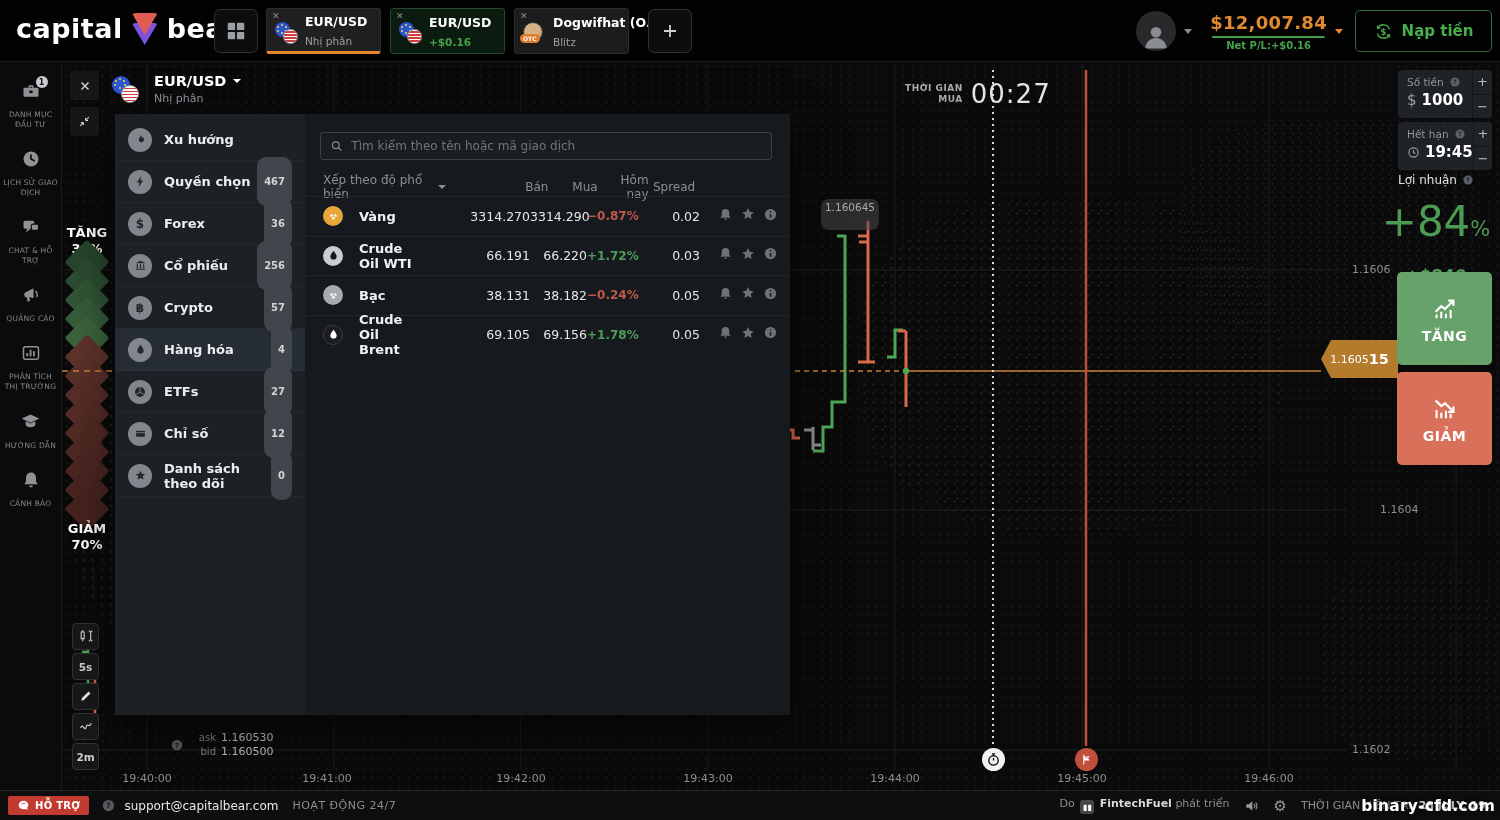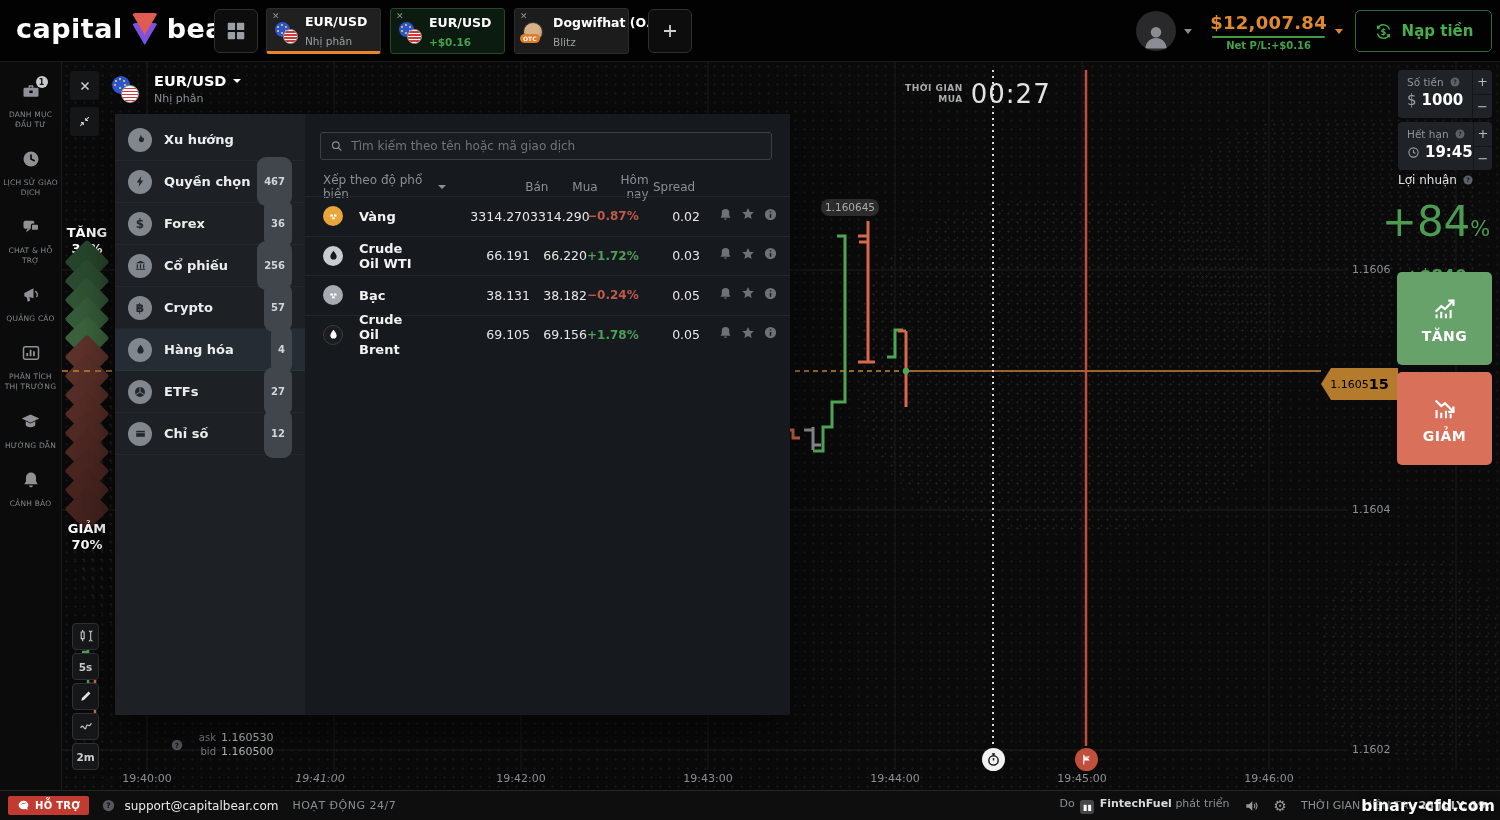--- a/index.html
+++ b/index.html
@@ -50,22 +50,22 @@
   
   #chart-bg { position:absolute; left:62px; top:62px; right:0; bottom:30px; background:#0a0a0b; z-index:1;
     background-image:radial-gradient(#151516 1.1px, transparent 1.3px); background-size:9px 9px; }
   .map-patch { position:absolute; background-image:radial-gradient(#222224 1.2px, transparent 1.4px); background-size:9px 9px; border-radius:40%; z-index:1; }
   #csvg { position:absolute; left:0; top:0; z-index:2; pointer-events:none; }
   .axis-time { position:absolute; top:772px; width:70px; text-align:center; font-size:11px; color:#8d8f92; z-index:3; }
   .axis-price { position:absolute; left:1352px; width:50px; font-size:11px; color:#8d8f92; z-index:3; }
   #countdown { position:absolute; left:905px; top:79px; z-index:3; display:flex; align-items:center; gap:8px; }
   #countdown .cl { text-align:right; font-size:9px; color:#a9abae; letter-spacing:.5px; line-height:11px; font-weight:bold; }
   #countdown .cv { font-size:26px; color:#e3e3e4; letter-spacing:1px; }
-  #hi-tag { position:absolute; left:821px; top:199px; width:58px; height:17px; background:rgba(72,72,75,.55); border-radius:8px; color:#a9abad; font-size:10.5px; text-align:center; line-height:17px; z-index:3; }
-  #price-tag { position:absolute; left:1321px; top:368px; width:77px; height:32px; background:#b57b2d; clip-path:polygon(0 50%,13% 0,100% 0,100% 100%,13% 100%); color:#000000; display:flex; align-items:center; justify-content:center; z-index:3; }
+  #hi-tag { position:absolute; left:821px; top:199px; width:58px; height:31px; background:rgba(72,72,75,.55); border-radius:8px; color:#a9abad; font-size:10.5px; text-align:center; line-height:17px; z-index:3; }
+  #price-tag { position:absolute; left:1321px; top:340px; width:77px; height:38px; background:#b57b2d; clip-path:polygon(0 50%,13% 0,100% 0,100% 100%,13% 100%); color:#ffffff; display:flex; align-items:center; justify-content:center; z-index:3; }
   #price-tag .p1 { font-size:11px; } #price-tag .p2 { font-size:14.5px; font-weight:bold; }
   .v-marker { position:absolute; top:748px; width:23px; height:23px; border-radius:50%; display:flex; align-items:center; justify-content:center; z-index:3; }
   #marker-buytime { left:982px; background:#f2f2f2; }
   #marker-expiry { left:1075px; background:#c0503c; }
   #askbid { position:absolute; left:170px; top:731px; display:flex; gap:8px; z-index:3; align-items:center; }
   #askbid .ab-rows { font-size:11px; color:#b9bcbf; line-height:14px; }
   #askbid .k { display:inline-block; width:24px; text-align:right; color:#7c8085; font-size:10px; margin-right:5px; }
   #gauge-dash { position:absolute; left:62px; top:370px; width:50px; border-top:2px dashed rgba(201,131,56,.75); z-index:4; }
 
   
@@ -187,30 +187,30 @@
     <path d="M795,371 H906" stroke="#c98338" stroke-width="1.5" stroke-dasharray="5 4"></path>
     <path d="M906,371 H1321" stroke="#c98338" stroke-width="1.5"></path>
     <circle cx="906" cy="371" r="3.2" fill="#4ea657"></circle>
 
     <path d="M993,70 V746" stroke="#d9d9da" stroke-width="2" stroke-dasharray="2 4"></path>
     <path d="M1086,70 V746" stroke="#bf4f3a" stroke-width="2.5"></path>
   </svg>
 
   <div id="time-axis">
       <span class="axis-time" style="left: 112px;">19:40:00</span>
-      <span class="axis-time" style="left: 285px; font-style: italic;">19:41:00</span>
+      <span class="axis-time" style="left: 292px;">19:41:00</span>
       <span class="axis-time" style="left: 486px;">19:42:00</span>
       <span class="axis-time" style="left: 673px;">19:43:00</span>
       <span class="axis-time" style="left: 860px;">19:44:00</span>
       <span class="axis-time" style="left: 1047px;">19:45:00</span>
       <span class="axis-time" style="left: 1234px;">19:46:00</span>
     </div>
   <div id="price-axis">
       <span class="axis-price" style="top: 263px;">1.1606</span>
-      <span class="axis-price" style="top: 503px;">1.1604</span>
+      <span class="axis-price" style="top: 503px; margin-left: 28px;">1.1604</span>
       <span class="axis-price" style="top: 743px;">1.1602</span>
     </div>
 
   <div id="countdown">
     <div class="cl">
         <div>THỜI GIAN</div>
         <div>MUA</div>
       </div>
     <div class="cv">00:27</div>
   </div>
@@ -368,20 +368,29 @@
         </div>
         <div class="cat-row">
           <span class="cat-ico">
             <svg viewBox="0 0 24 24" width="13" height="13" fill="#23272b">
               <path d="M4 7h16v11H4z"></path>
               <path d="M4 10.5h16" stroke="#82878d" stroke-width="1.5"></path>
             </svg>
           </span>
     <span class="cat-lbl">Chỉ số</span>
     <span class="cat-badge">12</span>
+        </div>
+        <div class="cat-row">
+          <span class="cat-ico">
+            <svg viewBox="0 0 24 24" width="13" height="13" fill="#23272b">
+              <path d="M12 3l2.6 5.6 6.1.7-4.5 4.1 1.2 6L12 16.4l-5.4 3 1.2-6-4.5-4.1 6.1-.7z"></path>
+            </svg>
+          </span>
+    <span class="cat-lbl">Danh sách theo dõi</span>
+    <span class="cat-badge">0</span>
         </div>
       </div>
     <div id="alist">
       <div id="sort-row">
         <div class="sort-lbl">
           <span>Xếp theo độ phổ biến</span>
             <span class="tri-down"></span>
         </div>
         <div style="flex:1"></div>
         <div class="col-h w-sell">Bán</div>

